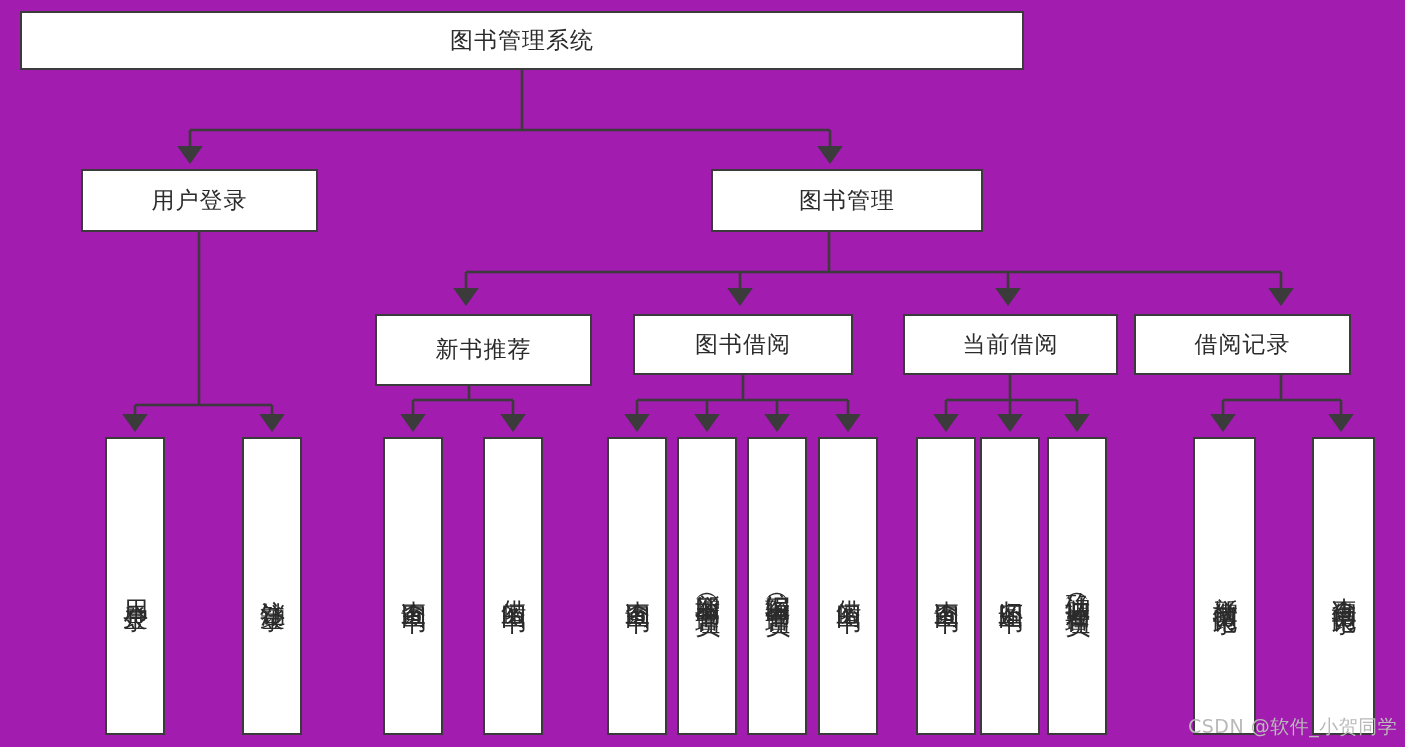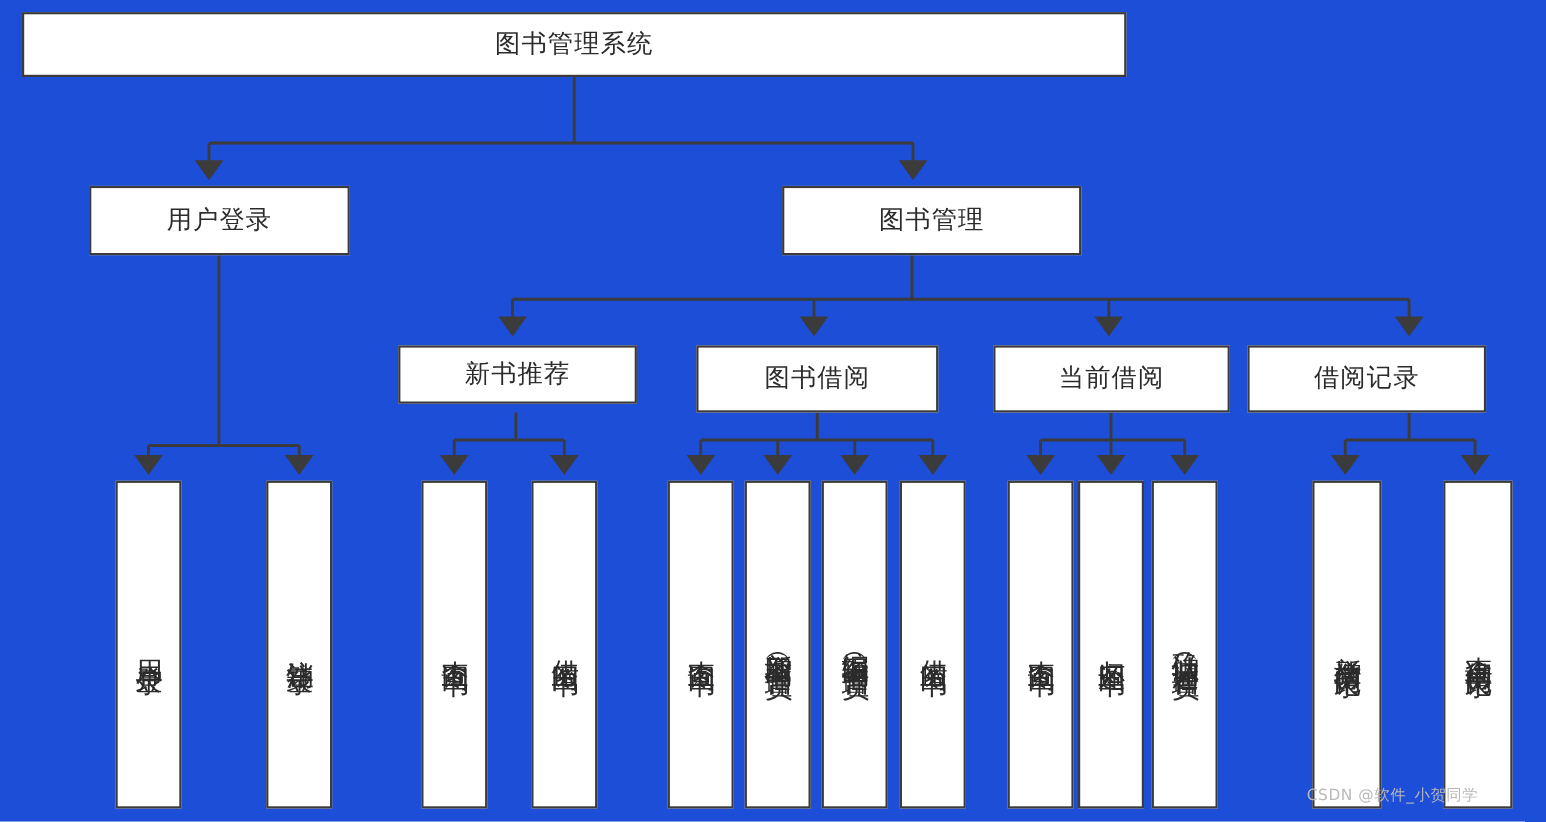--- a/index.html
+++ b/index.html
@@ -8,21 +8,21 @@
     padding: 0;
     background: #ffffff;
   }
   body {
     font-family: "DejaVu Sans", "Liberation Sans", sans-serif;
   }
   #canvas {
     position: relative;
     width: 1405px;
     height: 747px;
-    background: #1d4ed8;
+    background: #a21caf;
     overflow: hidden;
   }
   svg.wires {
     position: absolute;
     left: 0;
     top: 0;
     width: 1405px;
     height: 747px;
     pointer-events: none;
   }
@@ -53,21 +53,21 @@
     text-align: center;
   }
   .node.leaf .vtxt {
     writing-mode: vertical-rl;
     text-orientation: upright;
     display: block;
     white-space: nowrap;
   }
   .watermark {
     position: absolute;
-    font-size: 14px;
+    font-size: 19px;
     color: #b9b9b9;
     letter-spacing: 0.5px;
     white-space: nowrap;
     left: 1188px;
     top: 714px;
   }
 </style>
 </head>
 <body>
 
@@ -127,21 +127,21 @@
     <span>图书管理系统</span>
   </div>
 
   <div class="node h" style="left:81px; top:169px; width:237px; height:63px;">
     <span>用户登录</span>
   </div>
   <div class="node h" style="left:711px; top:169px; width:272px; height:63px;">
     <span>图书管理</span>
   </div>
 
-  <div class="node h" style="left:362px; top:314px; width:217px; height:53px;text-align:right;">
+  <div class="node h" style="left:375px; top:314px; width:217px; height:72px;text-align:right;">
     <span>新书推荐</span>
   </div>
   <div class="node h" style="left:903px; top:314px; width:215px; height:61px;">
     <span>当前借阅</span>
   </div>
   <div class="node h" style="left:633px; top:314px; width:220px; height:61px;">
     <span>图书借阅</span>
   </div>
   <div class="node h" style="left:1134px; top:314px; width:217px; height:61px;">
     <span>借阅记录</span>

